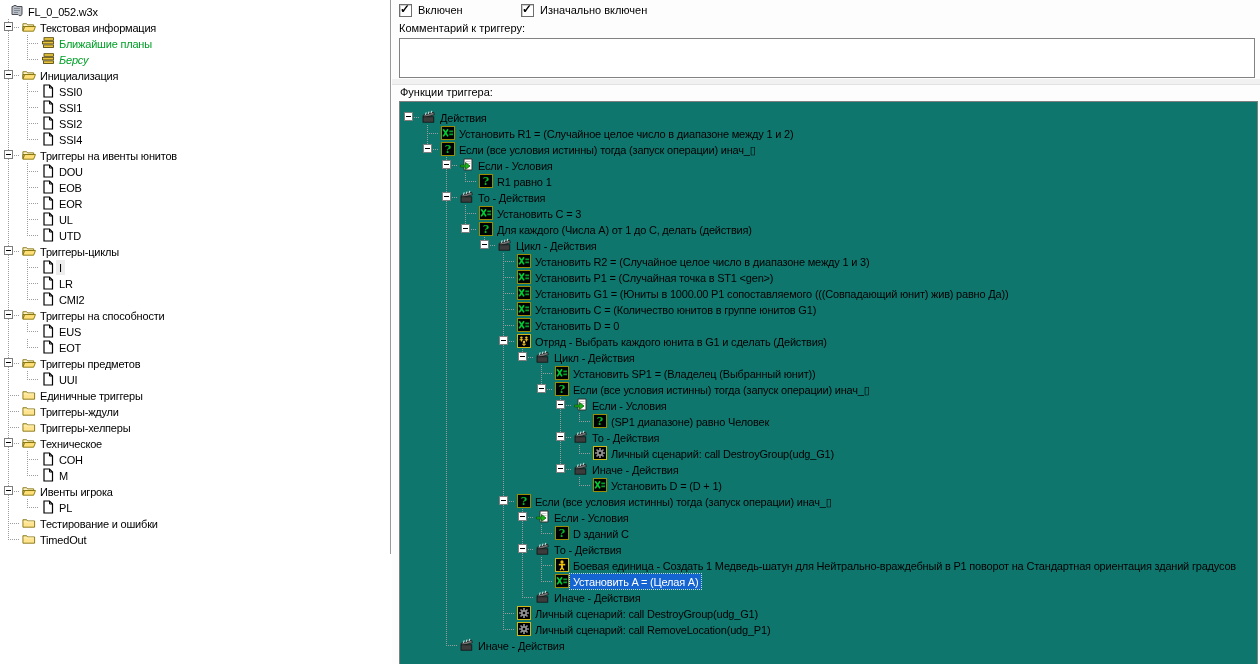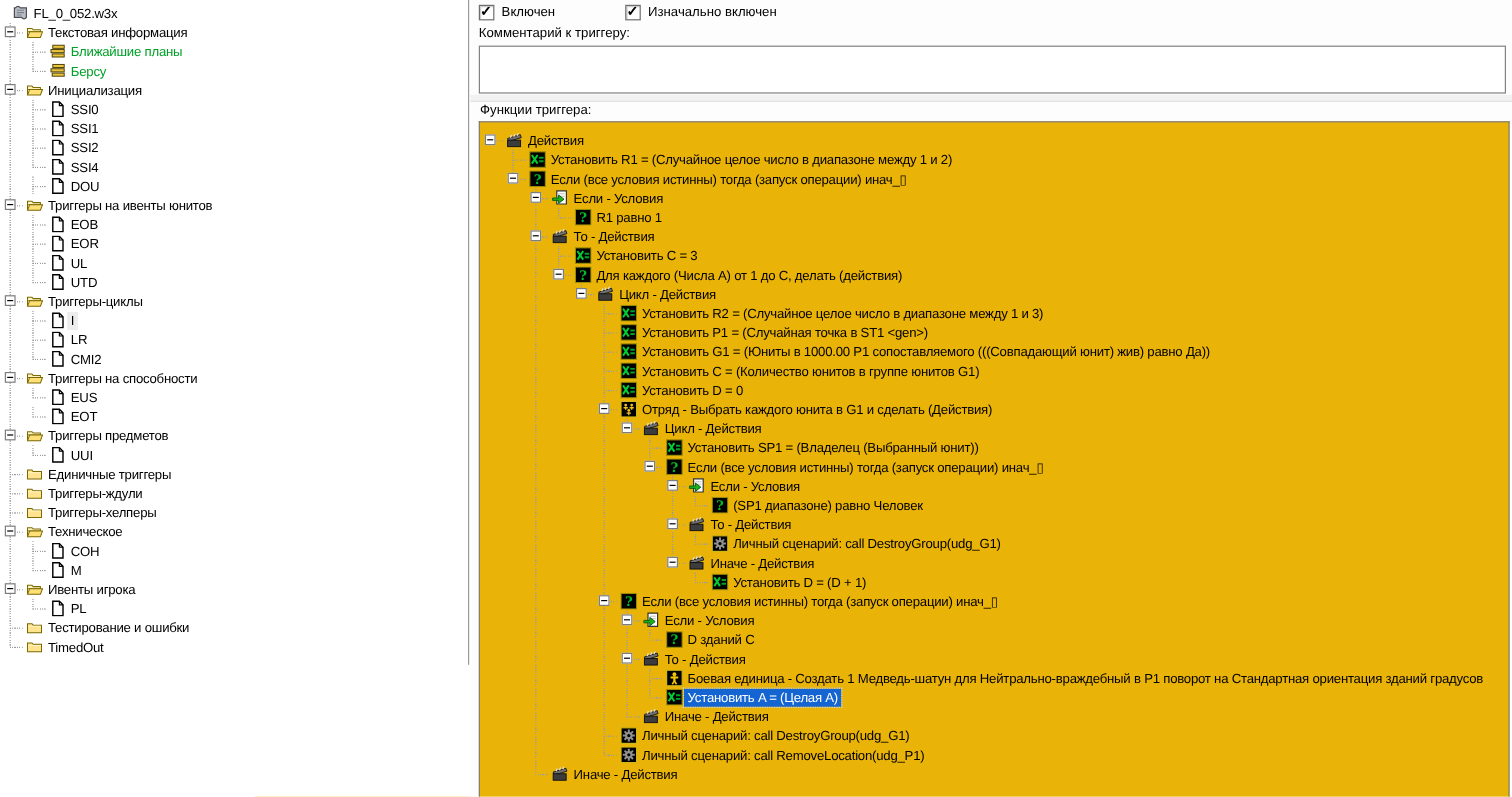--- a/index.html
+++ b/index.html
@@ -24,21 +24,21 @@
   .cb-label{margin-left:6px;line-height:13px}
   .static-label{position:absolute;line-height:13px}
   .comment{
     position:absolute;left:7px;top:38px;right:5px;height:40px;
     border:1px solid #828282;background:#fff;resize:none;outline:none;
     font-family:"Liberation Sans",sans-serif;font-size:11px;
   }
   .splitter{position:absolute;left:0;top:79px;right:0;height:6px;background:#f1f1f1;border-bottom:1px solid #e2e2e2}
   .func-box{
     position:absolute;left:7px;top:101px;right:2px;bottom:0;
-    border:1px solid #7f7f7f;border-bottom:none;background:#eab308;overflow:hidden;
+    border:1px solid #7f7f7f;border-bottom:none;background:#0f766e;overflow:hidden;
     padding-top:7px;
   }
   
   .trow{display:flex;align-items:stretch;height:16px;white-space:nowrap}
   .tcell{position:relative;width:19px;flex:0 0 19px;height:16px}
   .vline{position:absolute;left:8px;top:0;bottom:0;width:1px;
     background-image:repeating-linear-gradient(to bottom,#9c9c9c 0 1px,transparent 1px 2px)}
   .vhalf{bottom:auto;height:8px}
   .hline{position:absolute;left:8px;right:0;top:8px;height:1px;
     background-image:repeating-linear-gradient(to right,#9c9c9c 0 1px,transparent 1px 2px)}
@@ -103,21 +103,21 @@
           <span class="vline vhalf"></span>
           <span class="hline"></span>
         </span>
         <span class="ticon">
           <svg viewBox="0 0 14 13">
             <rect x="3" y="1.2" width="9.5" height="2.6" fill="#e9c53e" stroke="#4a3c00" stroke-width="0.8"></rect>
             <rect x="1.5" y="4.8" width="11" height="2.6" fill="#e9c53e" stroke="#4a3c00" stroke-width="0.8"></rect>
             <rect x="2.5" y="8.4" width="10" height="2.6" fill="#e9c53e" stroke="#4a3c00" stroke-width="0.8"></rect>
           </svg>
         </span>
-        <span class="tlabel" style="color: rgb(0, 160, 40);">Берсу</span>
+        <span class="tlabel" style="color: rgb(0, 160, 40); font-style: italic;">Берсу</span>
       </div>
       <div class="trow">
         <span class="tcell">
           <span class="vline"></span>
           <span class="hline"></span>
           <span class="expander"></span>
         </span>
         <span class="ticon">
           <svg viewBox="0 0 15 13">
             <path d="M1 10.5 L1 3 L5 3 L6 4.2 L12.5 4.2 L12.5 6 L1 6 Z" fill="#fff3c4" stroke="#7a6a00" stroke-width="0.9"></path>
@@ -186,46 +186,46 @@
           <svg viewBox="0 0 13 14">
             <path d="M2.5 1 L8 1 L11 4 L11 13 L2.5 13 Z" fill="#fff" stroke="#000" stroke-width="1.2"></path>
             <path d="M8 1 L8 4 L11 4" fill="none" stroke="#000" stroke-width="1"></path>
           </svg>
         </span>
         <span class="tlabel">SSI4</span>
       </div>
       <div class="trow">
         <span class="tcell">
           <span class="vline"></span>
-        </span>
-        <span class="tcell">
-          <span class="vline"></span>
-          <span class="hline"></span>
-        </span>
-        <span class="ticon">
-          <svg viewBox="0 0 13 14">
-            <path d="M2.5 1 L8 1 L11 4 L11 13 L2.5 13 Z" fill="#fff" stroke="#000" stroke-width="1.2"></path>
-            <path d="M8 1 L8 4 L11 4" fill="none" stroke="#000" stroke-width="1"></path>
-          </svg>
-        </span>
-        <span class="tlabel">DOU</span>
-      </div>
-      <div class="trow">
-        <span class="tcell">
-          <span class="vline"></span>
           <span class="hline"></span>
           <span class="expander"></span>
         </span>
         <span class="ticon">
           <svg viewBox="0 0 15 13">
             <path d="M1 10.5 L1 3 L5 3 L6 4.2 L12.5 4.2 L12.5 6 L1 6 Z" fill="#fff3c4" stroke="#7a6a00" stroke-width="0.9"></path>
             <path d="M1 11 L2.9 6 L14.4 6 L12.5 11 Z" fill="#ffdf76" stroke="#7a6a00" stroke-width="0.9"></path>
           </svg>
         </span>
         <span class="tlabel">Триггеры на ивенты юнитов</span>
+      </div>
+      <div class="trow">
+        <span class="tcell">
+          <span class="vline"></span>
+        </span>
+        <span class="tcell">
+          <span class="vline"></span>
+          <span class="hline"></span>
+        </span>
+        <span class="ticon">
+          <svg viewBox="0 0 13 14">
+            <path d="M2.5 1 L8 1 L11 4 L11 13 L2.5 13 Z" fill="#fff" stroke="#000" stroke-width="1.2"></path>
+            <path d="M8 1 L8 4 L11 4" fill="none" stroke="#000" stroke-width="1"></path>
+          </svg>
+        </span>
+        <span class="tlabel">DOU</span>
       </div>
       <div class="trow">
         <span class="tcell">
           <span class="vline"></span>
         </span>
         <span class="tcell">
           <span class="vline"></span>
           <span class="hline"></span>
         </span>
         <span class="ticon">

